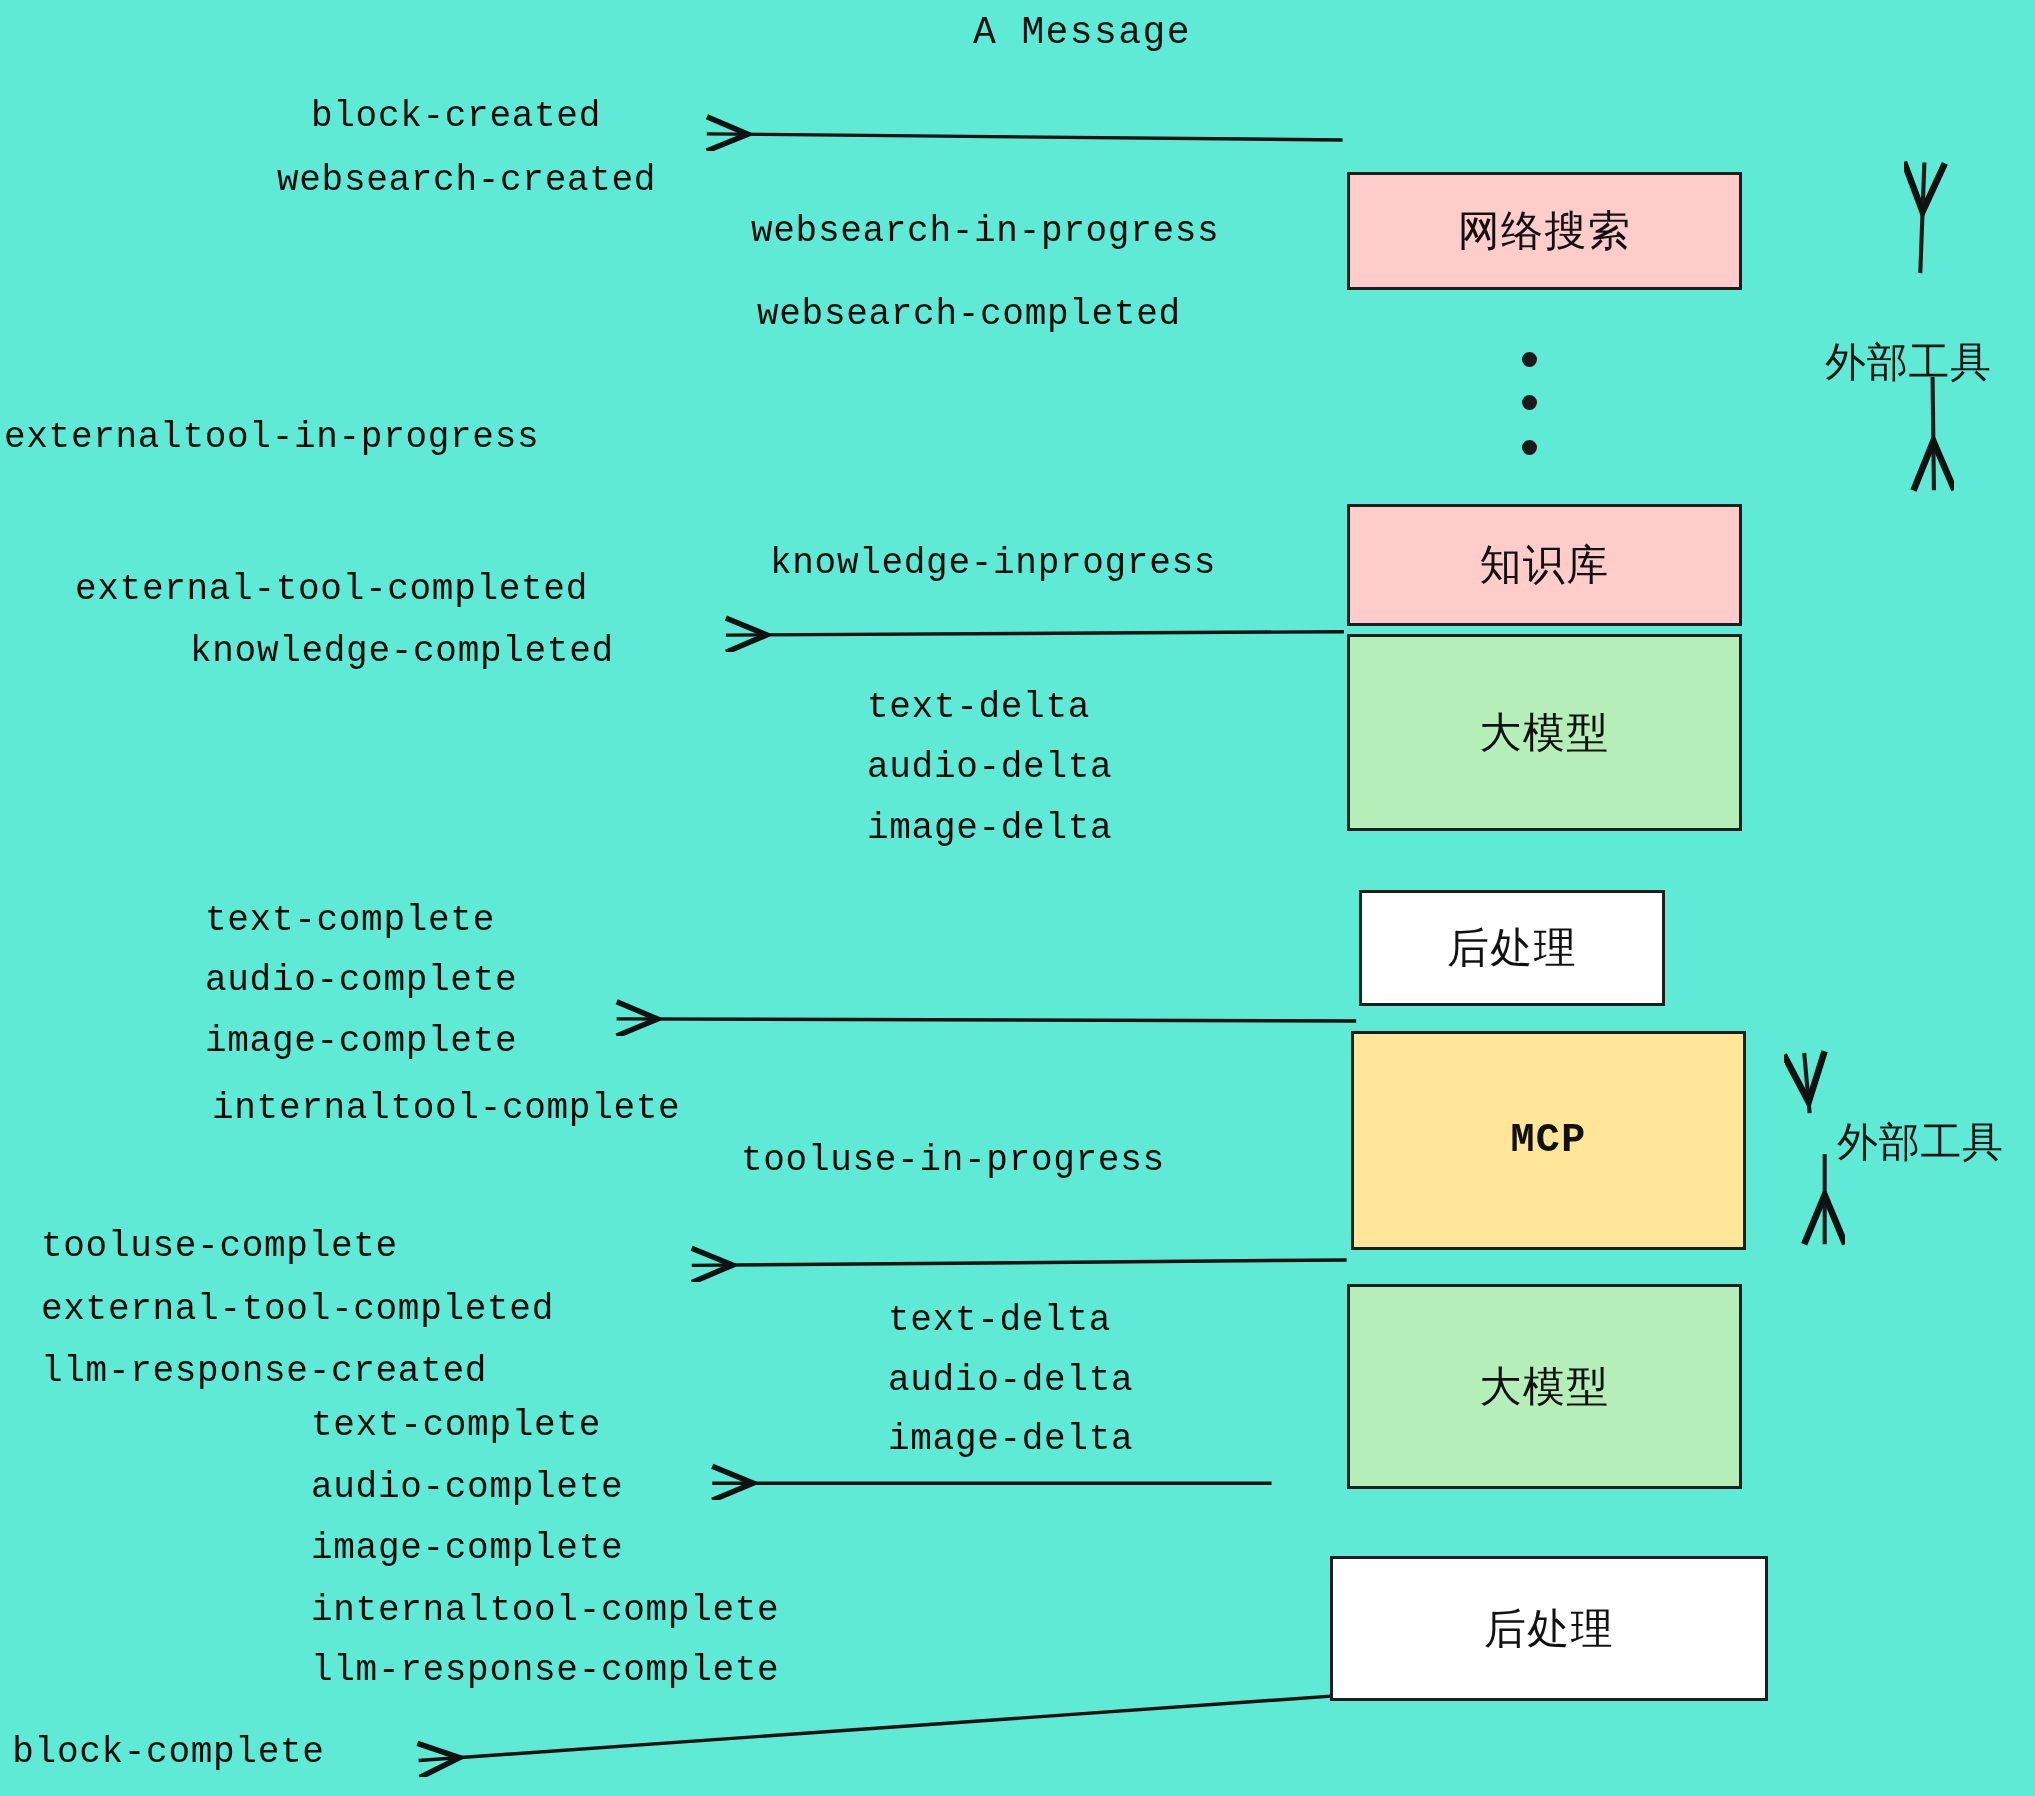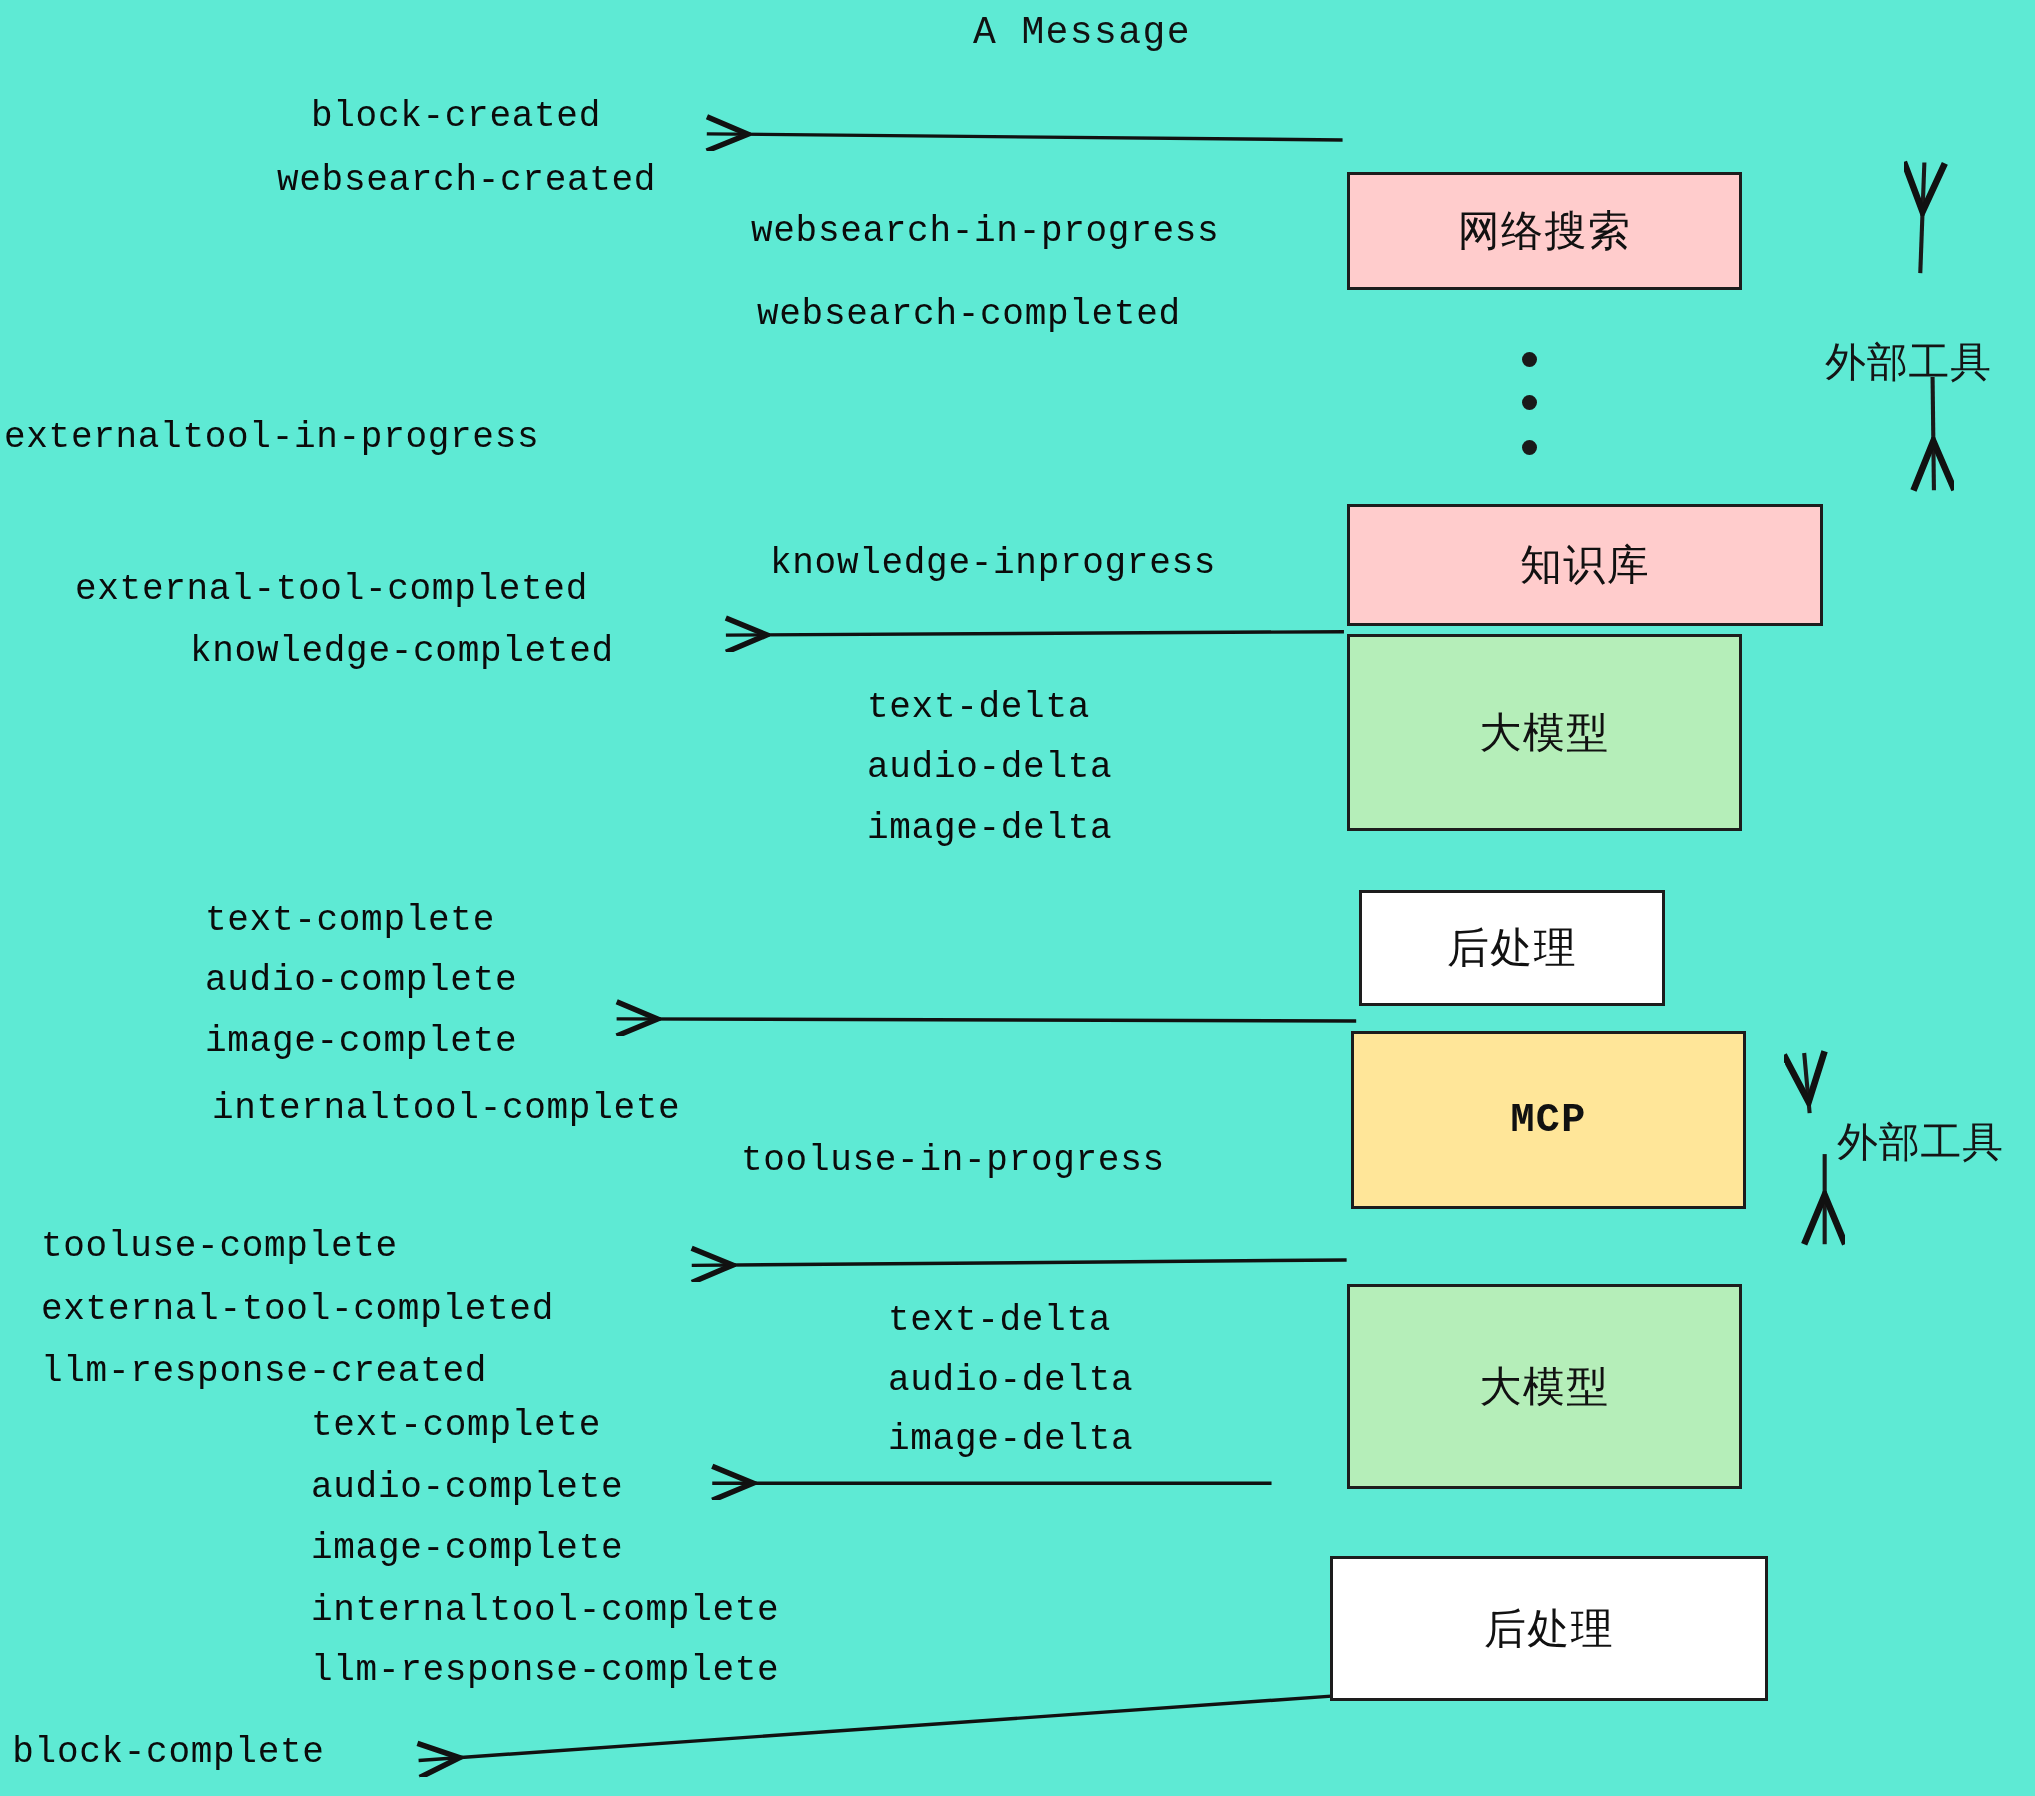--- a/index.html
+++ b/index.html
@@ -158,24 +158,24 @@
       <div class="evt" style="left: 888px; top: 1422px;">image-delta</div>
       <div class="evt" style="left: 311px; top: 1408px;">text-complete</div>
       <div class="evt" style="left: 311px; top: 1470px;">audio-complete</div>
       <div class="evt" style="left: 311px; top: 1531px;">image-complete</div>
       <div class="evt" style="left: 311px; top: 1593px;">internaltool-complete</div>
       <div class="evt" style="left: 311px; top: 1653px;">llm-response-complete</div>
       <div class="evt" style="left: 12.3px; top: 1735px;">block-complete</div>
     </div>
   <div id="boxes-layer">
       <div class="box pink" style="left: 1347px; top: 172px; width: 395px; height: 118px;">网络搜索</div>
-      <div class="box pink" style="left: 1347px; top: 504px; width: 476px; height: 122px;">知识库</div>
+      <div class="box pink" style="left: 1347px; top: 504px; width: 395px; height: 122px;">知识库</div>
       <div class="box green" style="left: 1347px; top: 634px; width: 395px; height: 197px;">大模型</div>
       <div class="box white" style="left: 1359px; top: 890px; width: 306px; height: 116px;">后处理</div>
-      <div class="box yellow mcp" style="left: 1351px; top: 1031px; width: 395px; height: 178px;">MCP</div>
+      <div class="box yellow mcp" style="left: 1351px; top: 1031px; width: 395px; height: 219px;">MCP</div>
       <div class="box green" style="left: 1347px; top: 1284px; width: 395px; height: 205px;">大模型</div>
       <div class="box white" style="left: 1330px; top: 1556px; width: 438px; height: 145px;">后处理</div>
     </div>
   <div id="dots-layer">
       <div class="dot" style="left: 1522px; top: 352px;"></div>
       <div class="dot" style="left: 1522px; top: 395px;"></div>
       <div class="dot" style="left: 1522px; top: 440px;"></div>
     </div>
   <div id="side-layer">
       <div class="sidelabel" style="left: 1825px; top: 335px;">外部工具</div>

